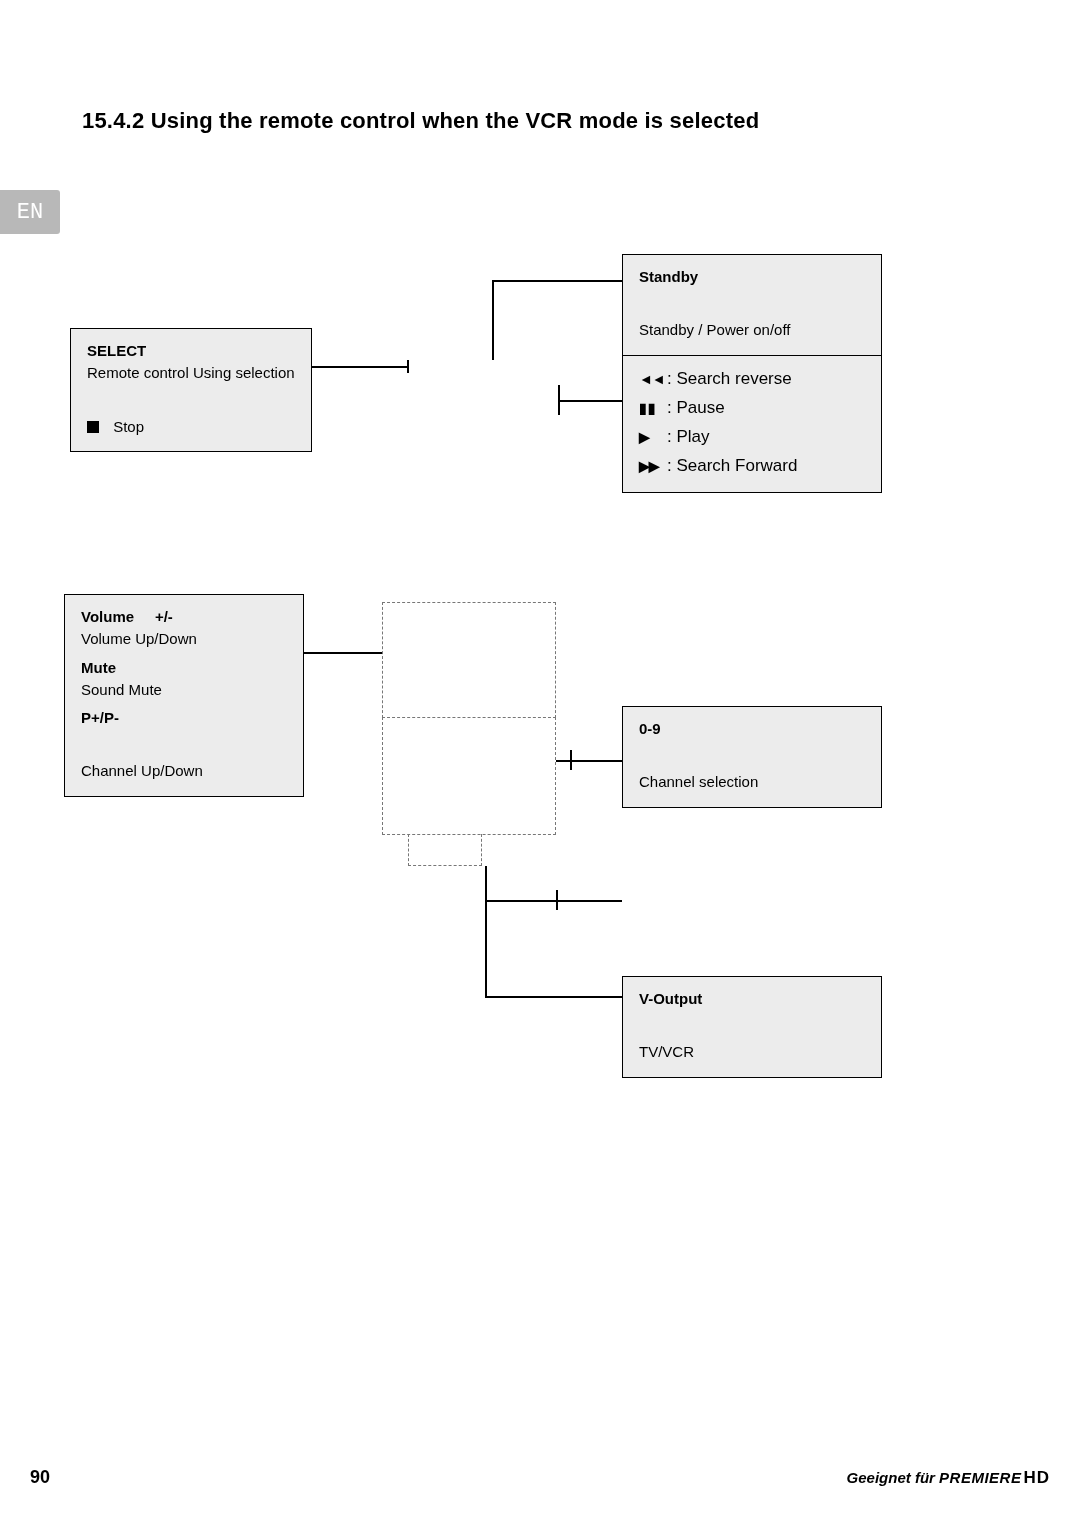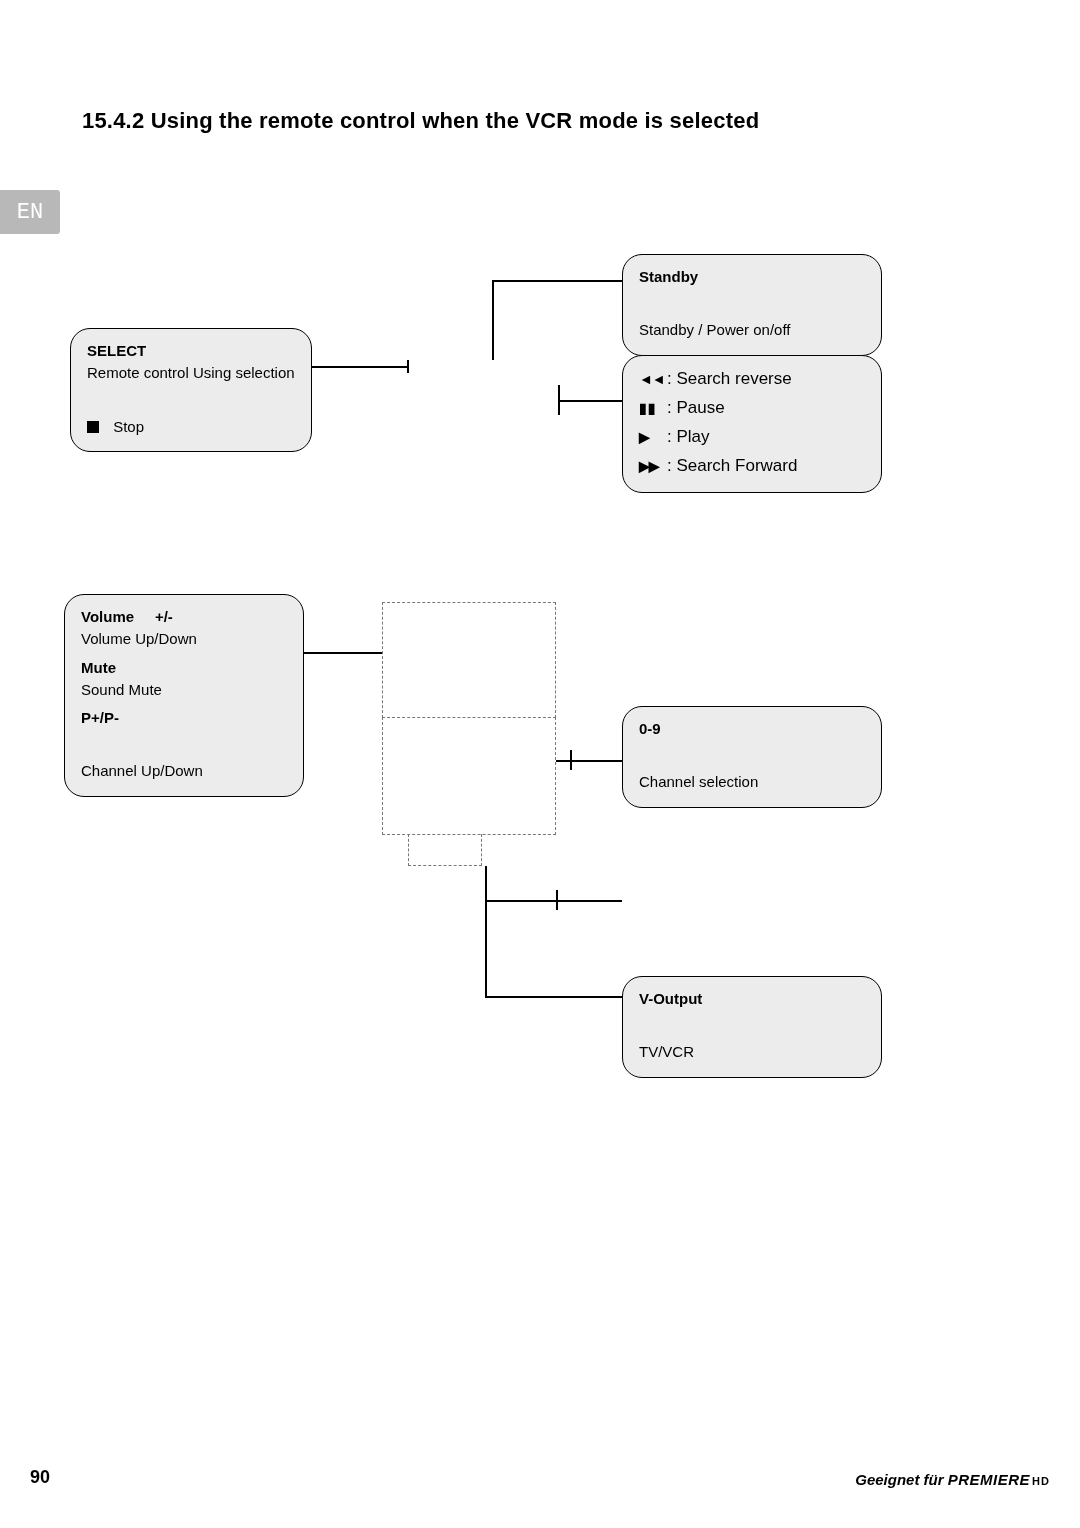--- a/index.html
+++ b/index.html
@@ -3,21 +3,21 @@
 <meta charset="utf-8">
 <style>
   * { box-sizing: border-box; margin: 0; padding: 0; }
   html, body { width: 1080px; height: 1528px; background: #fff; font-family: "Gill Sans", "Gill Sans MT", "Helvetica Neue", Arial, sans-serif; color: #000; }
   .page { position: relative; width: 1080px; height: 1528px; }
 
   .section-title { position: absolute; left: 82px; top: 108px; font-size: 22px; font-weight: 700; letter-spacing: 0.2px; }
 
   .lang-tab { position: absolute; left: 0; top: 190px; width: 60px; height: 44px; background: #b8b8b8; color: #fff; font-size: 22px; font-weight: 400; display: flex; align-items: center; justify-content: center; border-radius: 0 3px 3px 0; font-family: Liberation Mono, monospace; }
 
-  .callout { position: absolute; background: #ececec; border: 1.5px solid #000; border-radius: 20px; padding: 12px 16px 14px 16px; font-size: 15px; line-height: 1.35; }
+  .callout { position: absolute; background: #ececec; border: 1.5px solid #000; border-radius: 0; padding: 12px 16px 14px 16px; font-size: 15px; line-height: 1.35; }
   .callout .title { font-weight: 700; margin-bottom: 2px; }
   .callout .sub { margin-bottom: 8px; }
   .callout .sub:last-child { margin-bottom: 0; margin-top: 33px; }
 
   .icon-stop { display: inline-block; width: 12px; height: 12px; background: #000; vertical-align: -1px; margin-right: 10px; }
 
   .icon-row { display: flex; align-items: center; margin-bottom: 6px; }
   .icon-row:last-child { margin-bottom: 0; }
   .icon-row .glyph { width: 28px; flex: 0 0 28px; font-weight: 700; font-size: 14px; letter-spacing: -1px; }
   .icon-row .label { font-size: 17px; }
@@ -30,21 +30,21 @@
   .remote-lower { position:absolute; left:382px; top:717px; width:174px; height:118px; border:1px dashed #777; border-top:none;}
   .remote-tail  { position:absolute; left:408px; top:834px; width:74px; height:32px; border:1px dashed #777; border-top:none; }
 
   .line { position:absolute; background:#000; }
   .vline { width:1.5px; }
   .hline { height:1.5px; }
 
   .page-num { position:absolute; left:30px; bottom:40px; font-weight:700; font-size:18px; }
   .footer-right { position:absolute; right:30px; bottom:40px; font-size:15px; font-style: italic; font-weight:700;}
   .footer-right .brand { font-style: italic; font-weight:700; letter-spacing:0.5px;}
-  .footer-right .hd { font-style: normal; font-weight:700; font-size:11px; letter-spacing:1px; margin-left:2px;}
+  .footer-right .hd { font-style: normal; font-weight:700; font-size:17px; letter-spacing:1px; margin-left:2px;}
 </style>
 </head>
 <body>
 
 <div class="page">
 
   <div class="section-title">
     <span>15.4.2</span>
     <span> </span>
     <span>Using the remote control when the VCR mode is selected</span>

